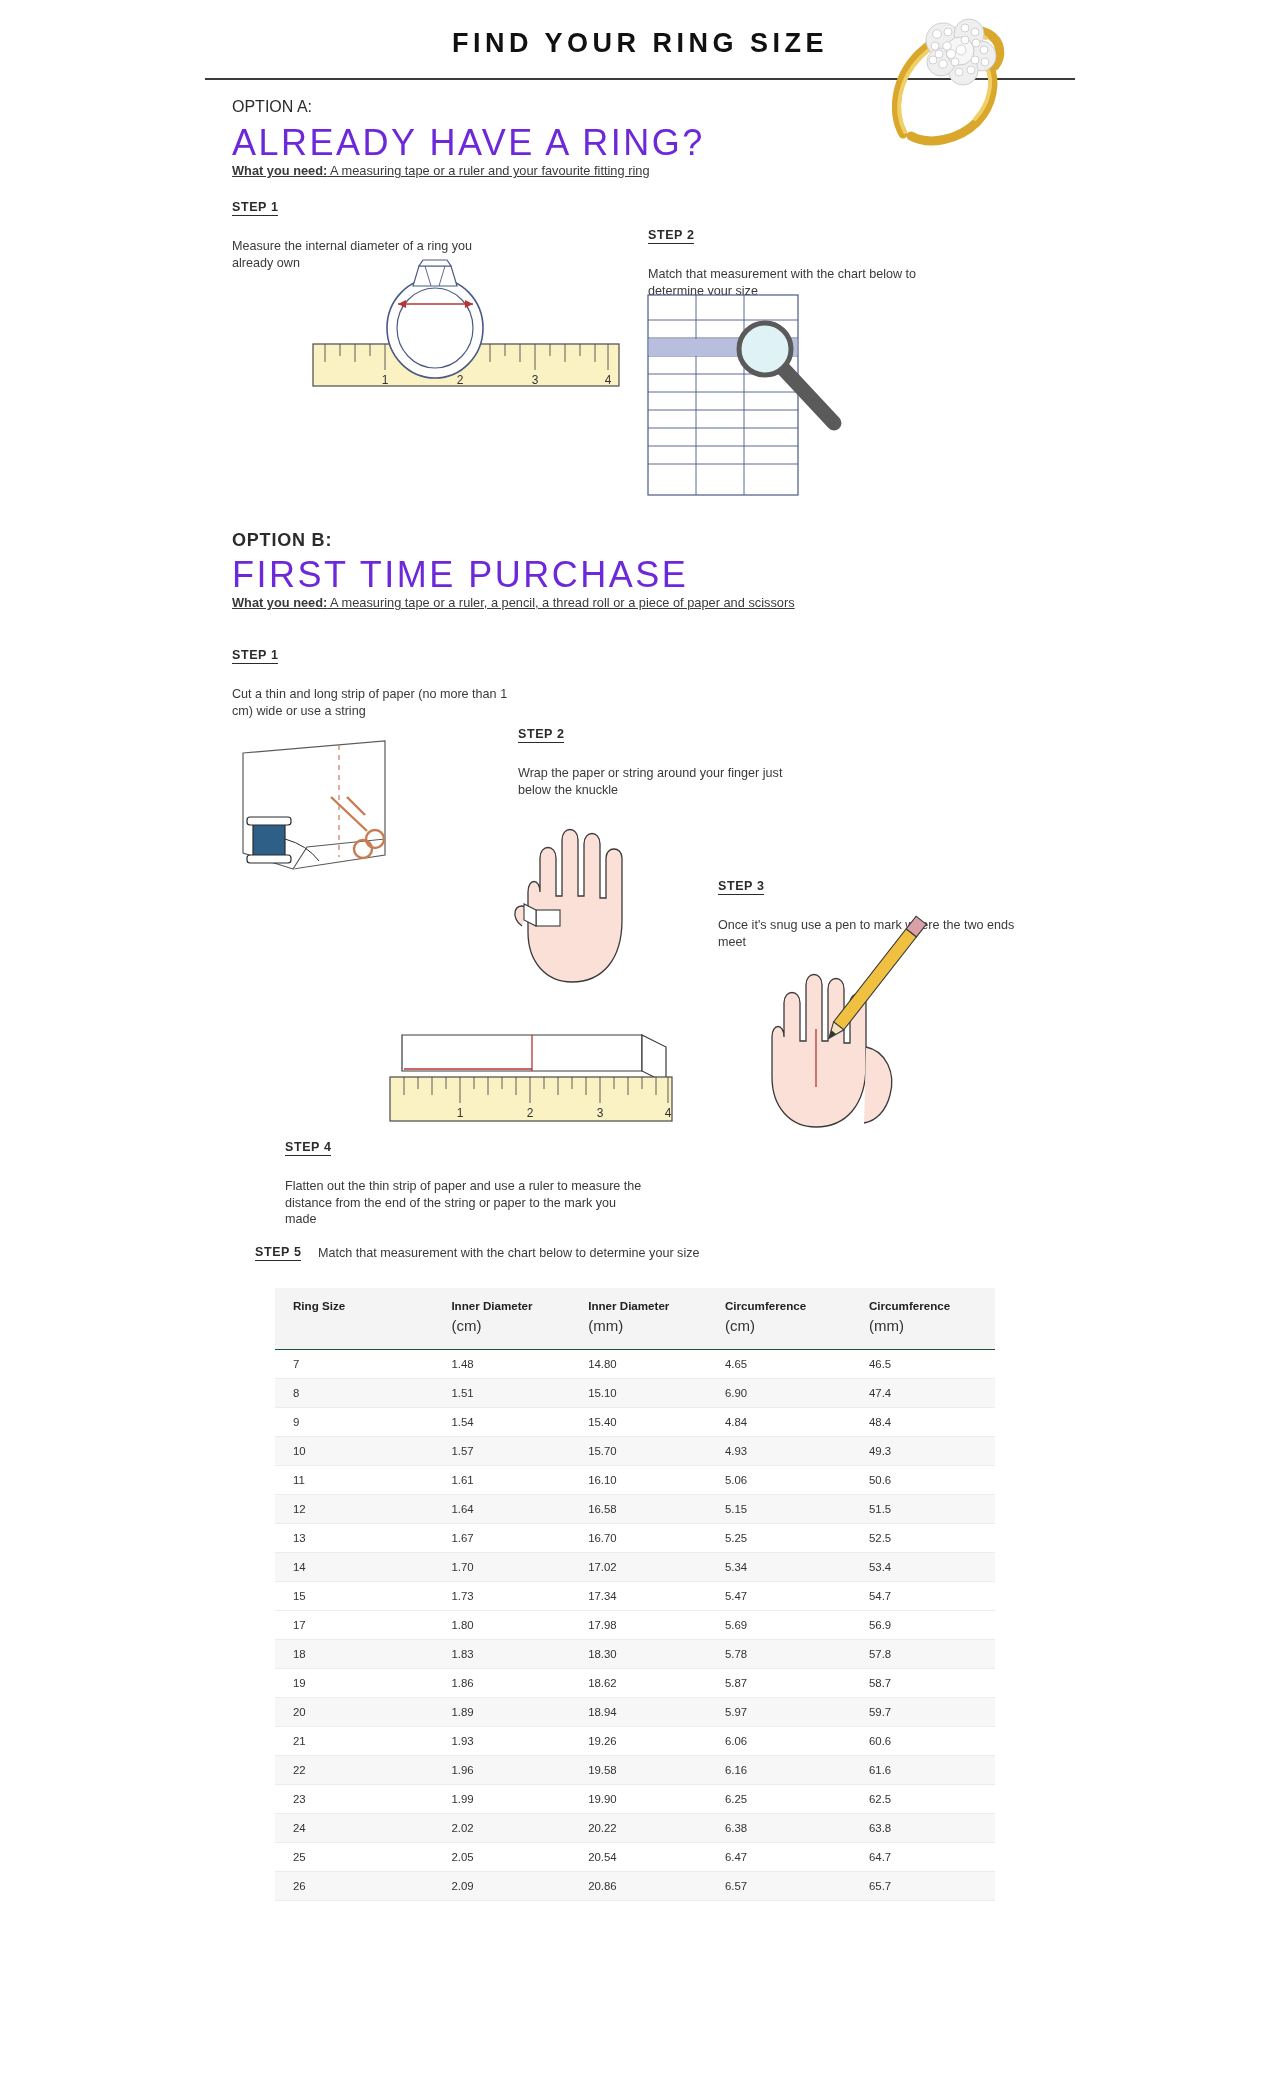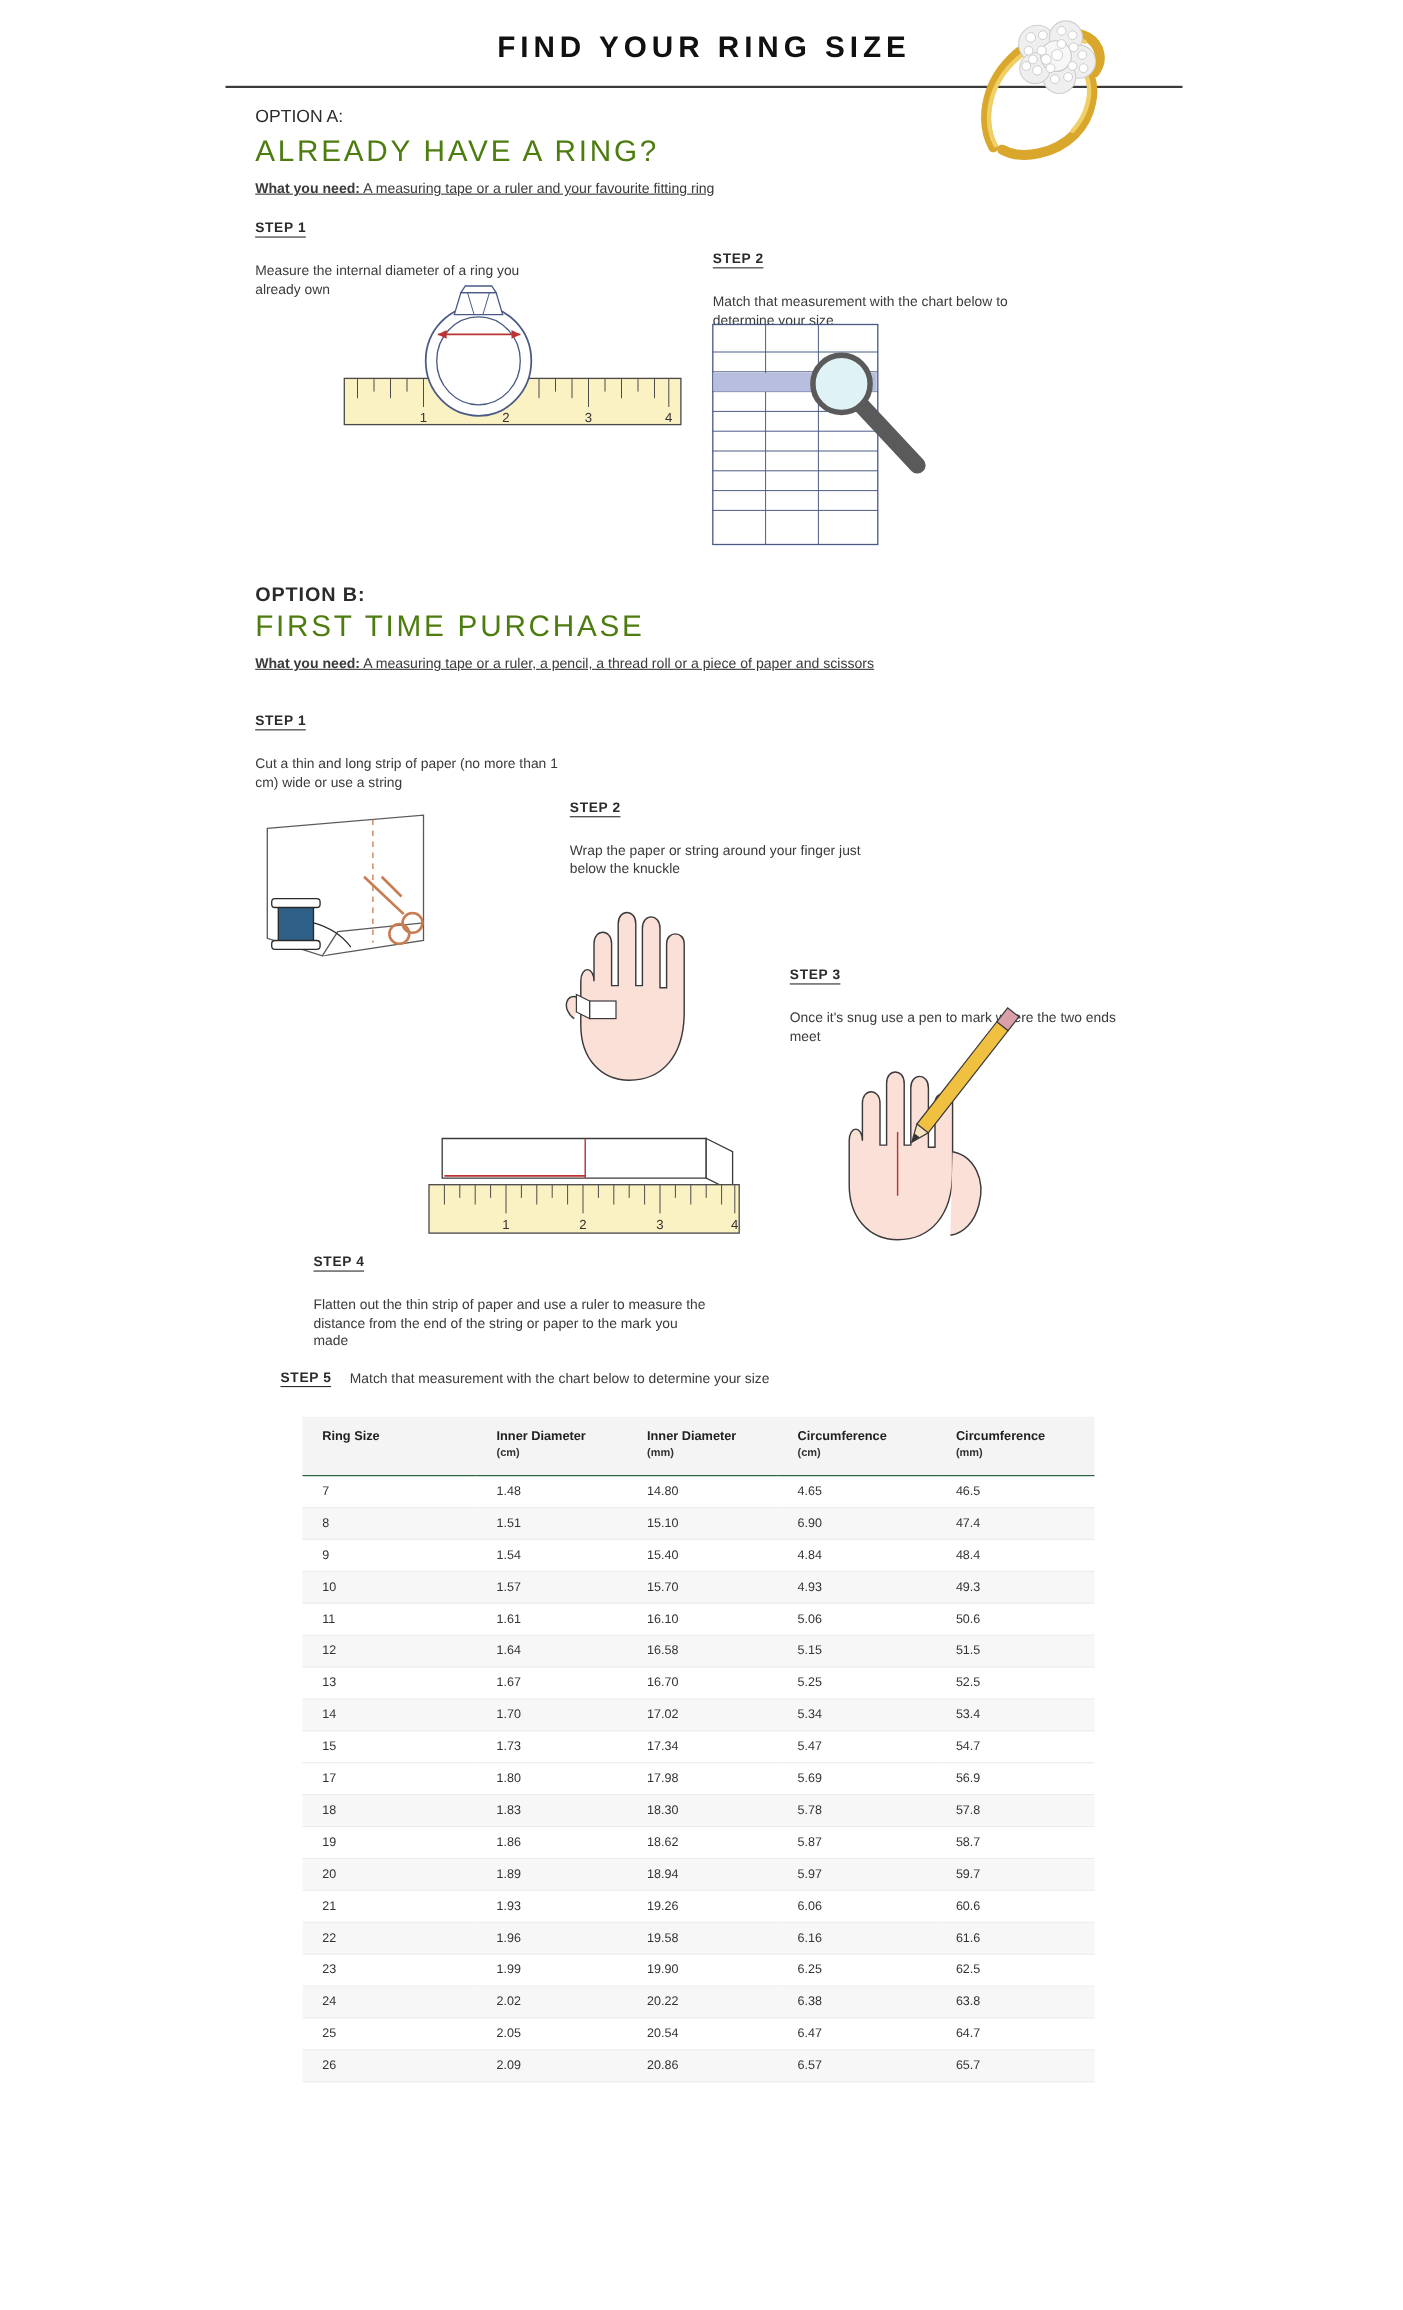--- a/index.html
+++ b/index.html
@@ -28,21 +28,21 @@
     color:#111;
     font-family:"Liberation Sans", sans-serif;
   }
   .ring-art{position:absolute;left:885px;top:6px;width:125px;height:145px;}
 
   
   .option-label{
     font-size:18px;font-weight:bold;letter-spacing:.8px;color:#2b2b2b;
   }
   .option-heading{
-    font-size:27px;letter-spacing:2.5px;color:#4d7c0f;font-weight:400;
+    font-size:36px;letter-spacing:2.5px;color:#6d28d9;font-weight:400;
     margin-top:6px;font-family:"Liberation Sans", sans-serif;
   }
   .need-line{font-size:12.8px;color:#3a3a3a;margin-top:4px;text-decoration:underline;}
   .need-line b{font-weight:bold;}
   .step-label{
     font-size:12.5px;font-weight:bold;letter-spacing:.6px;color:#2b2b2b;
     border-bottom:1.4px solid #2b2b2b;display:inline-block;padding-bottom:1px;
   }
   .step-text{font-size:12.6px;color:#3a3a3a;line-height:1.32;margin-top:16px;}
 
@@ -51,21 +51,21 @@
   
   .size-table{
     position:absolute;left:275px;top:1288px;width:720px;
     border-collapse:collapse;font-size:11.4px;
   }
   .size-table th{
     text-align:left;font-weight:bold;font-size:11.6px;color:#222;
     padding:10px 0 12px 18px;vertical-align:top;line-height:1.45;
     border-bottom:1px solid #14532d;
   }
-  .size-table th .unit{display:block;font-weight:bold;font-size:10px;color:#333;}
+  .size-table th .unit{display:block;font-weight:normal;font-size:15px;color:#333;}
   .size-table td{
     padding:8px 0 8px 18px;color:#333;border-bottom:1px solid #ececec;
   }
   .size-table tr.head{background:#f4f4f4;}
   .size-table tr.alt{background:#f7f7f7;}
   .size-table tr.plain{background:#ffffff;}
   .size-table col.c0{width:22%;}
   .size-table col.c1{width:19%;}
   .size-table col.c2{width:19%;}
   .size-table col.c3{width:20%;}

